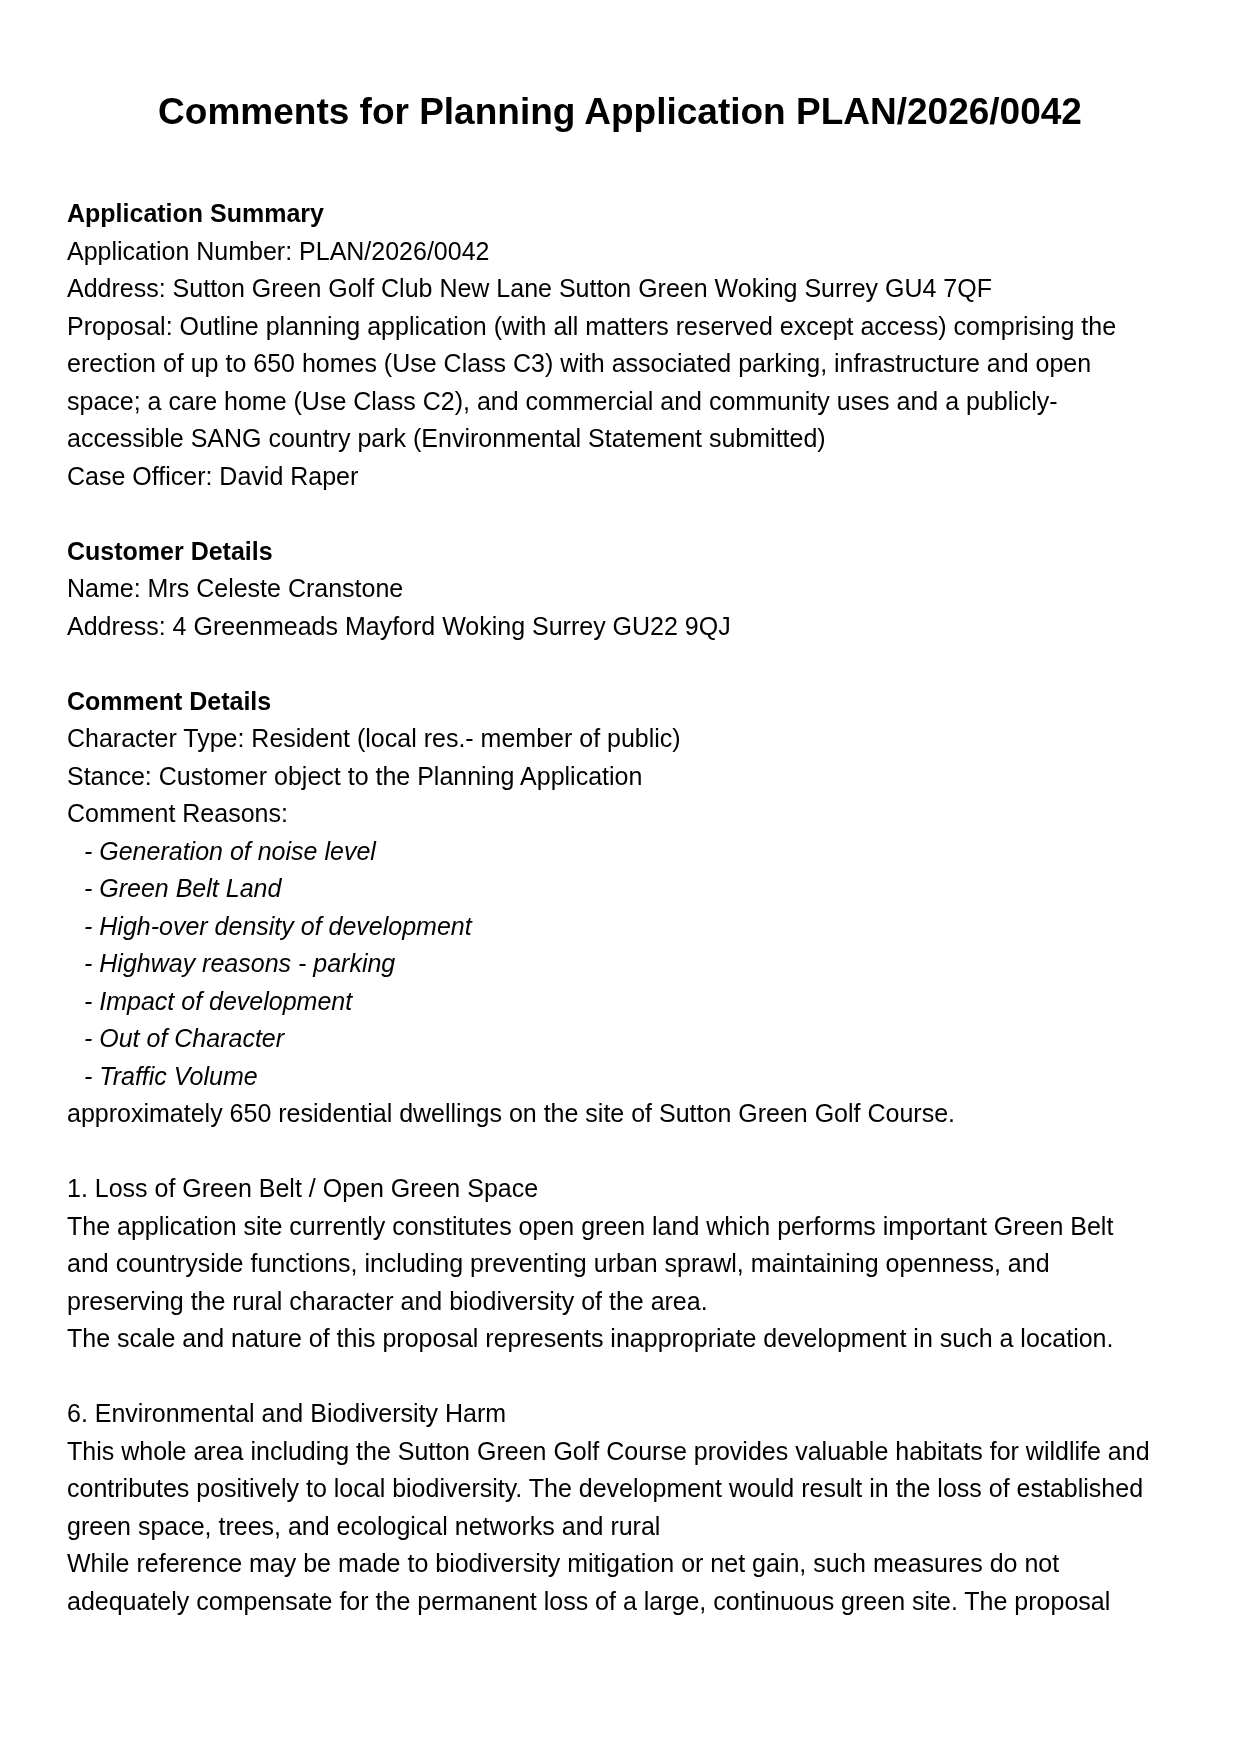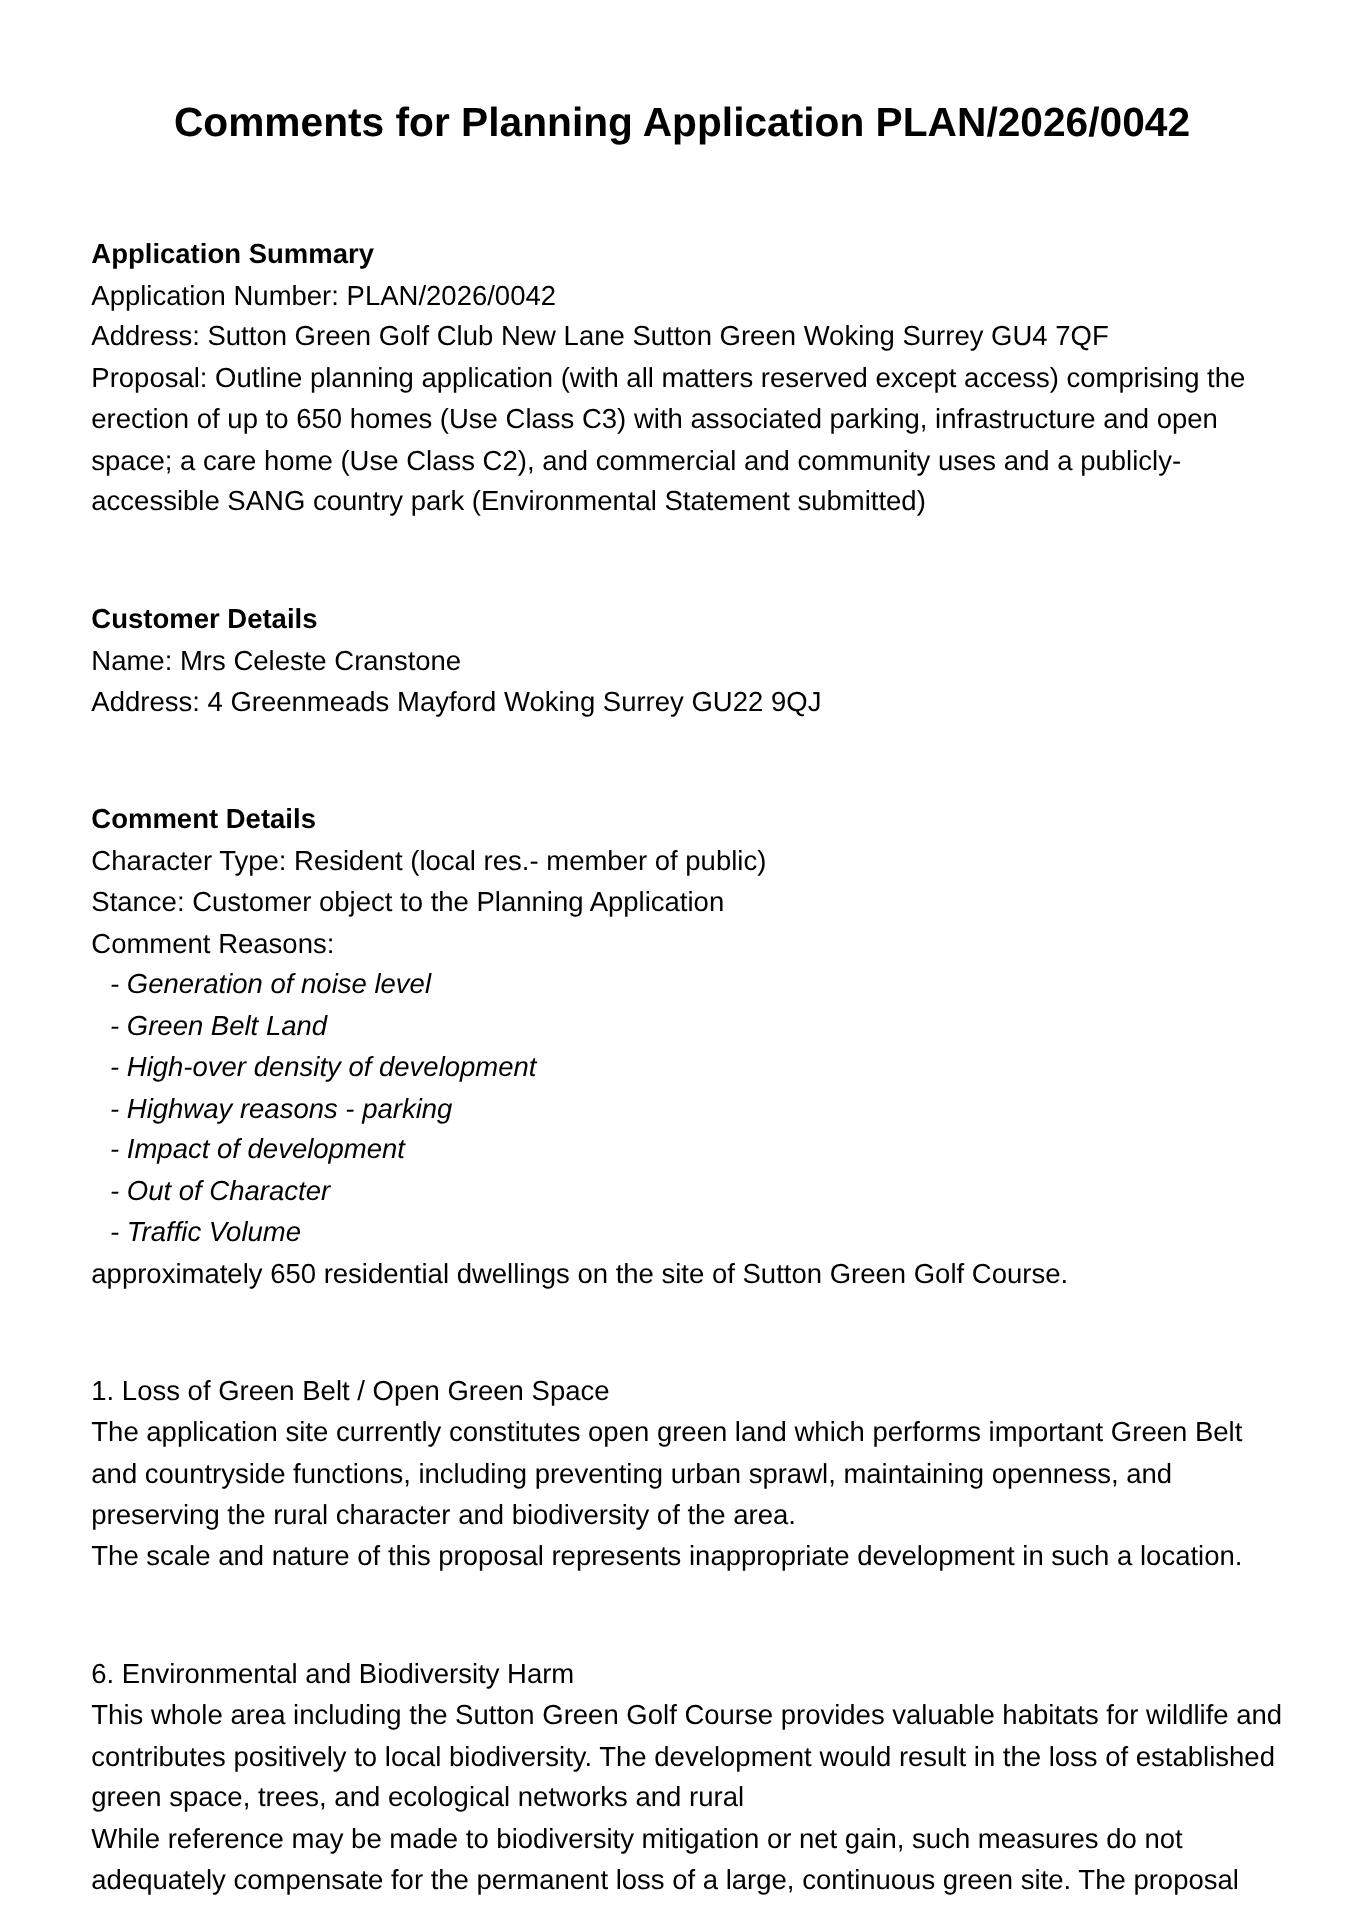--- a/index.html
+++ b/index.html
@@ -14,58 +14,59 @@
     padding: 0 67px;
     background: #ffffff;
     color: #000000;
     font-family: "Liberation Sans", "DejaVu Sans", sans-serif;
   }
   .doc-title {
     font-size: 37px;
     font-weight: bold;
     line-height: 44px;
     text-align: center;
-    margin: 90px 0 79px 0;
+    margin: 90px 0 61px 0;
     white-space: nowrap;
   }
   .line {
     font-size: 25px;
     line-height: 37.5px;
     white-space: nowrap;
   }
   .heading {
     font-weight: bold;
   }
   .heading.plain {
     font-weight: normal;
   }
   .indent {
     padding-left: 17px;
     font-style: italic;
   }
   .gap {
     height: 37.5px;
   }
-  section { margin: 16px; padding: 0; }
+  section { margin: 0; padding: 0; }
 </style>
 </head>
 <body>
 
 <div class="page">
 
   <h1 class="doc-title">Comments for Planning Application PLAN/2026/0042</h1>
 
   <section>
     <div class="line heading">Application Summary</div>
     <div class="line">Application Number: PLAN/2026/0042</div>
     <div class="line">Address: Sutton Green Golf Club New Lane Sutton Green Woking Surrey GU4 7QF</div>
     <div class="line">Proposal: Outline planning application (with all matters reserved except access) comprising the</div>
     <div class="line">erection of up to 650 homes (Use Class C3) with associated parking, infrastructure and open</div>
     <div class="line">space; a care home (Use Class C2), and commercial and community uses and a publicly-</div>
     <div class="line">accessible SANG country park (Environmental Statement submitted)</div>
+    <div class="line">Case Officer: David Raper</div>
   </section>
 
   <div class="gap"></div>
 
   <section>
     <div class="line heading">Customer Details</div>
     <div class="line">Name: Mrs Celeste Cranstone</div>
     <div class="line">Address: 4 Greenmeads Mayford Woking Surrey GU22 9QJ</div>
   </section>
 

